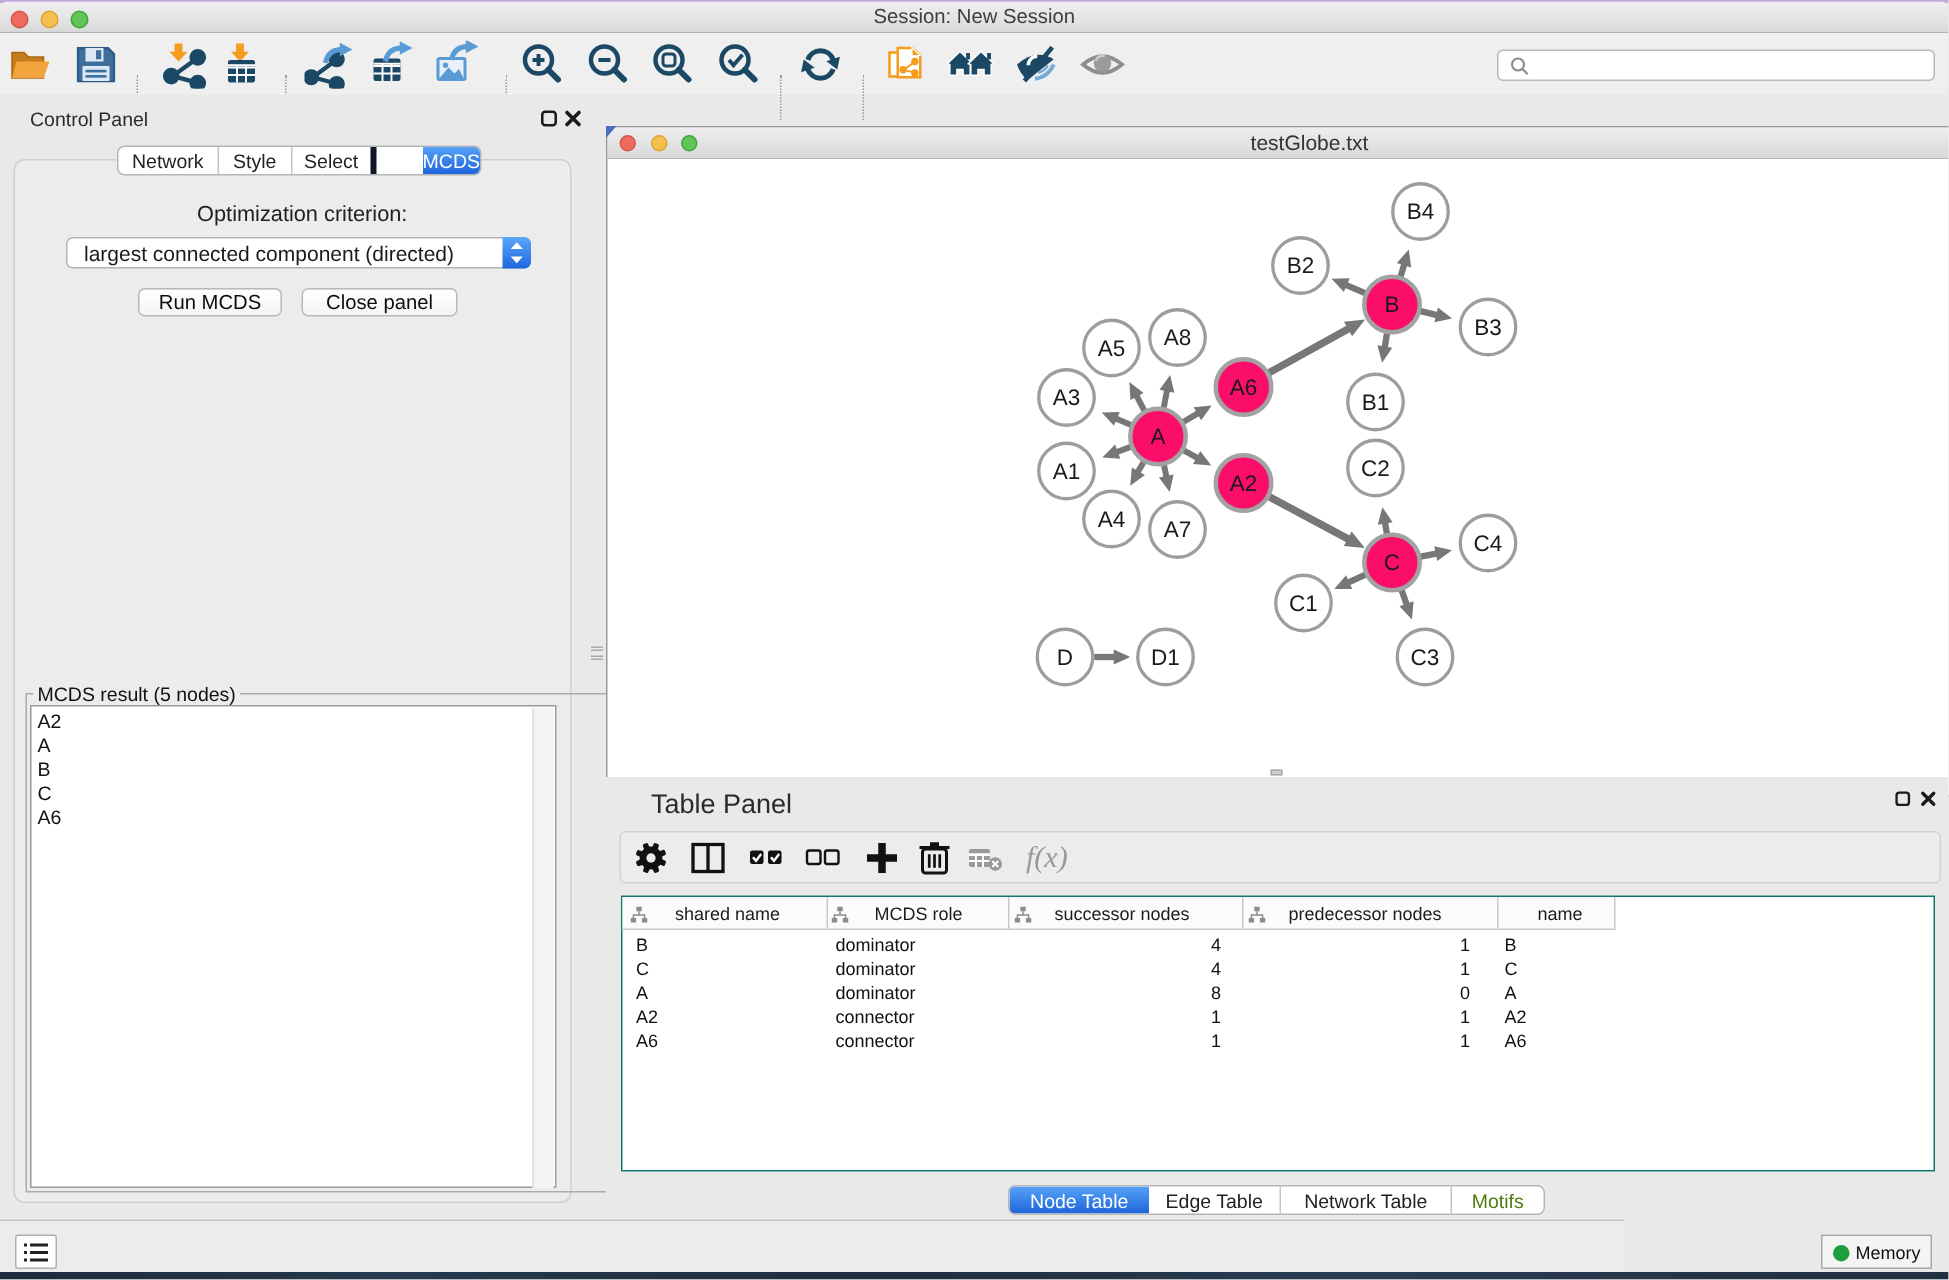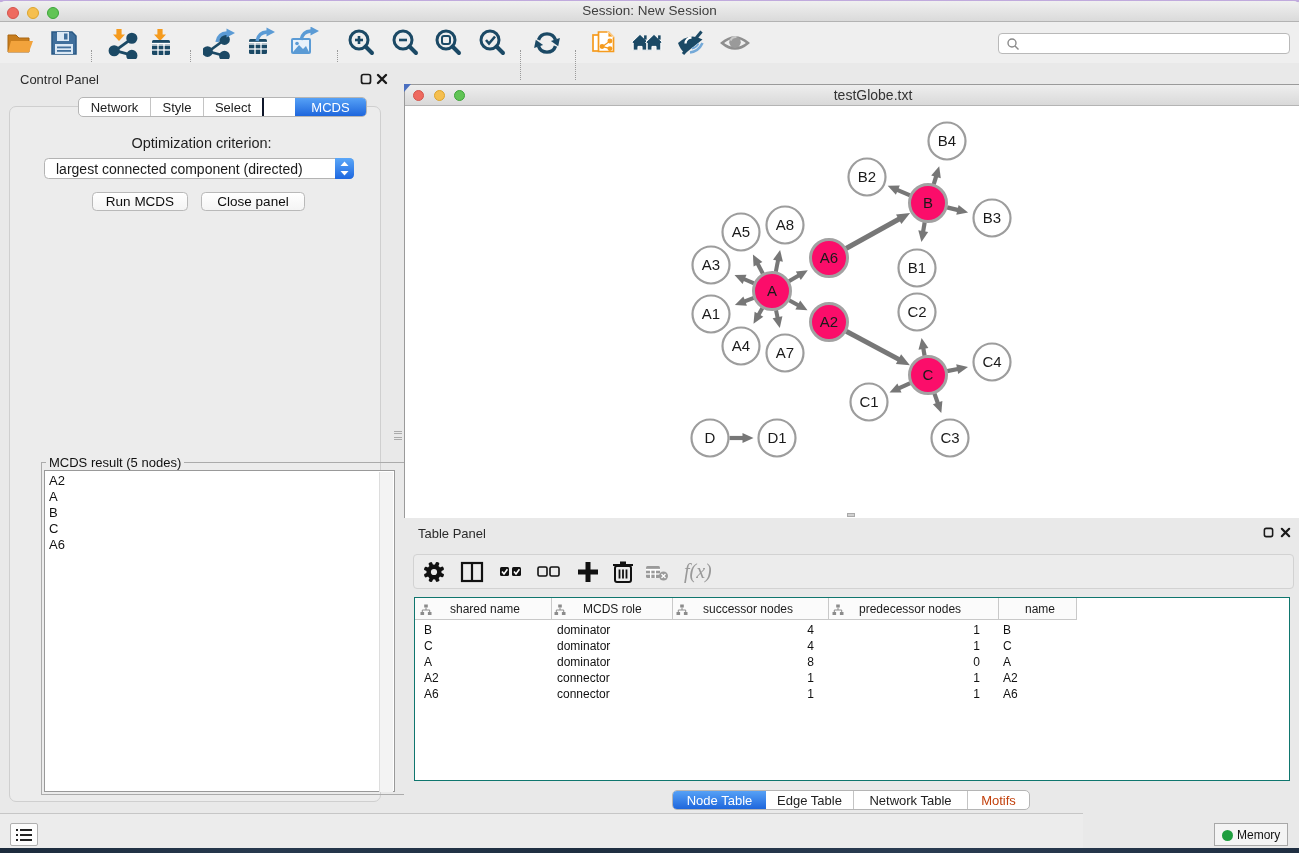--- a/index.html
+++ b/index.html
@@ -161,25 +161,25 @@
   <svg class="abs" style="left:360px;top:10px" width="12" height="12" viewBox="0 0 12 12">
     <rect x="1.5" y="1.5" width="9" height="9" rx="2" fill="none" stroke="#1a1a1a" stroke-width="1.7"></rect>
     </svg>
   <svg class="abs" style="left:376px;top:10px" width="12" height="12" viewBox="0 0 12 12">
     <path d="M2 2 L10 10 M10 2 L2 10" stroke="#1a1a1a" stroke-width="2.4" stroke-linecap="round"></path>
     </svg>
 
   <div class="abs" style="left:9px;top:43px;width:372px;height:696px;background:#ececec;
     border:1px solid #cfcfcf;border-radius:7px;"></div>
 
-  <div class="abs" style="left:78px;top:34px;width:289px;height:20px;background:#fff;
+  <div class="abs" style="left:78px;top:34px;width:243px;height:20px;background:#fff;
     border:1px solid #b5b5b5;border-radius:5px;overflow:hidden;display:flex;">
     <div style="width:72px;border-right:1px solid #c4c4c4;text-align:center;font-size:13px;line-height:19px;color:#222;">Network</div>
     <div style="width:53px;border-right:1px solid #c4c4c4;text-align:center;font-size:13px;line-height:19px;color:#222;">Style</div>
-    <div style="width:60px;border-right:2px solid #0f172a;text-align:center;font-size:13px;line-height:19px;color:#222;">Select</div>
+    <div style="width:60px;border-right:4px solid #0f172a;text-align:center;font-size:13px;line-height:19px;color:#222;">Select</div>
     <div style="flex:1;background:linear-gradient(#56a1f6,#1e66dc);color:#fff;text-align:center;font-size:13px;line-height:19px;margin-left:31px;">MCDS</div>
   </div>
 
   <div class="abs" style="left:44px;top:95px;width:310px;height:21px;background:#fff;
      border:1px solid #b3b3b3;border-radius:4.5px;">
     <div style="position:absolute;left:11px;top:1.5px;font-size:14px;color:#1a1a1a;">largest connected component (directed)</div>
     <div style="position:absolute;right:-1px;top:-1px;width:19px;height:21px;border-radius:0 4.5px 4.5px 0;
       background:linear-gradient(#5ba7f8,#1d67e0);">
       <svg width="19" height="21" viewBox="0 0 19 21">
         <path d="M5.5 8 l4 -4.5 l4 4.5 z" fill="#fff"></path>
@@ -188,21 +188,21 @@
     </div>
   </div>
 
   <div class="abs" style="left:6px;top:72px;width:391px;text-align:center;font-size:14.5px;color:#1f1f1f;">Optimization criterion:</div>
 
   <div class="abs" style="left:92px;top:129px;width:96px;height:19px;background:linear-gradient(#fff,#f4f4f4);
     border:1px solid #b9b9b9;border-radius:4.5px;text-align:center;font-size:13.5px;line-height:18px;color:#0d0d0d;">Run MCDS</div>
   <div class="abs" style="left:201px;top:129px;width:104px;height:19px;background:linear-gradient(#fff,#f4f4f4);
     border:1px solid #b9b9b9;border-radius:4.5px;text-align:center;font-size:13.5px;line-height:18px;color:#0d0d0d;">Close panel</div>
 
-  <div class="abs" style="left:17px;top:399px;width:430px;height:333px;border:1px solid #ababab;margin-left:24px;">
+  <div class="abs" style="left:17px;top:399px;width:430px;height:333px;border:1px solid #ababab;">
     <div class="abs" style="left:4px;top:-8px;background:#ececec;padding:0 3px;font-size:13px;color:#111;">MCDS result (5 nodes)</div>
     <div class="abs" style="left:2px;top:7px;width:351px;height:322px;background:#fff;border:1px solid #999;">
       <div style="padding:2px 0 0 4px;font-size:13px;line-height:16px;color:#111;">A2<br>A<br>B<br>C<br>A6</div>
       <div class="abs" style="right:1px;top:1px;width:14px;height:320px;background:#f3f3f3;border-left:1px solid #ddd;"></div>
     </div>
   </div>
 </div>
 
 <div class="abs" style="left:394px;top:431px;width:8px;height:3px;border-top:1px solid #aaa;border-bottom:1px solid #aaa;"></div>
 <div class="abs" style="left:394px;top:437px;width:8px;height:3px;border-top:1px solid #aaa;border-bottom:1px solid #aaa;"></div>
@@ -306,21 +306,21 @@
       </g>
     </svg>
   <svg class="abs" style="left:-1px;top:-1px" width="7" height="8" viewBox="0 0 7 8">
     <path d="M0 0 h7 l-7 8 z" fill="#4a6fc0"></path>
     </svg>
 </div>
 
 <div class="abs" style="left:847px;top:513px;width:8px;height:4px;background:#d0d0d0;border:1px solid #aaa;"></div>
 
 <div class="abs" style="left:404px;top:518px;width:895px;height:295px;background:#e9e9e9;">
-  <div class="abs" style="left:14px;top:8px;font-size:13px;color:#2b2b2b;text-align:right;">Table Panel</div>
+  <div class="abs" style="left:30px;top:8px;font-size:18px;color:#2b2b2b;text-align:right;">Table Panel</div>
   <svg class="abs" style="left:859px;top:9px" width="11" height="11" viewBox="0 0 12 12">
     <rect x="1.5" y="1.5" width="9" height="9" rx="2" fill="none" stroke="#1a1a1a" stroke-width="1.7"></rect>
     </svg>
   <svg class="abs" style="left:876px;top:9px" width="11" height="11" viewBox="0 0 12 12">
     <path d="M2 2 L10 10 M10 2 L2 10" stroke="#1a1a1a" stroke-width="2.4" stroke-linecap="round"></path>
     </svg>
 
   <div class="abs" style="left:9px;top:36px;width:881px;height:35px;background:#ececec;
     border:1px solid #d2d2d2;border-radius:4px;"></div>
 
@@ -361,21 +361,21 @@
 <rect x="0.5" y="8" width="3.6" height="3" fill="#8c8c8c"></rect>
 <rect x="7.9" y="8" width="3.6" height="3" fill="#8c8c8c"></rect>
 <path d="M6 3.5 v2.5 M2.3 8 v-2 h7.4 v2" stroke="#8c8c8c" stroke-width="1" fill="none"></path>
     </svg>
 
   <div class="abs" style="left:268px;top:272px;width:358px;height:20px;background:#fff;
     border:1px solid #b5b5b5;border-radius:5px;overflow:hidden;display:flex;font-size:13px;line-height:19px;">
     <div style="width:93px;background:linear-gradient(#56a1f6,#1e66dc);color:#fff;text-align:center;">Node Table</div>
     <div style="width:88px;border-right:1px solid #c4c4c4;text-align:center;color:#222;">Edge Table</div>
     <div style="width:114px;border-right:1px solid #c4c4c4;text-align:center;color:#222;">Network Table</div>
-    <div style="flex:1;text-align:center;color:#c2410c;">Motifs</div>
+    <div style="flex:1;text-align:center;color:#4d7c0f;">Motifs</div>
   </div>
 </div>
 <svg class="tbi" style="left:419px;top:557px" width="30" height="30" viewBox="0 0 30 30">
     <g fill="#111">
       <rect x="13.1" y="4.6" width="3.8" height="5" rx="1.2" transform="rotate(22 15 15)"></rect>
       <rect x="13.1" y="4.6" width="3.8" height="5" rx="1.2" transform="rotate(67 15 15)"></rect>
       <rect x="13.1" y="4.6" width="3.8" height="5" rx="1.2" transform="rotate(112 15 15)"></rect>
       <rect x="13.1" y="4.6" width="3.8" height="5" rx="1.2" transform="rotate(157 15 15)"></rect>
       <rect x="13.1" y="4.6" width="3.8" height="5" rx="1.2" transform="rotate(202 15 15)"></rect>
       <rect x="13.1" y="4.6" width="3.8" height="5" rx="1.2" transform="rotate(247 15 15)"></rect>

